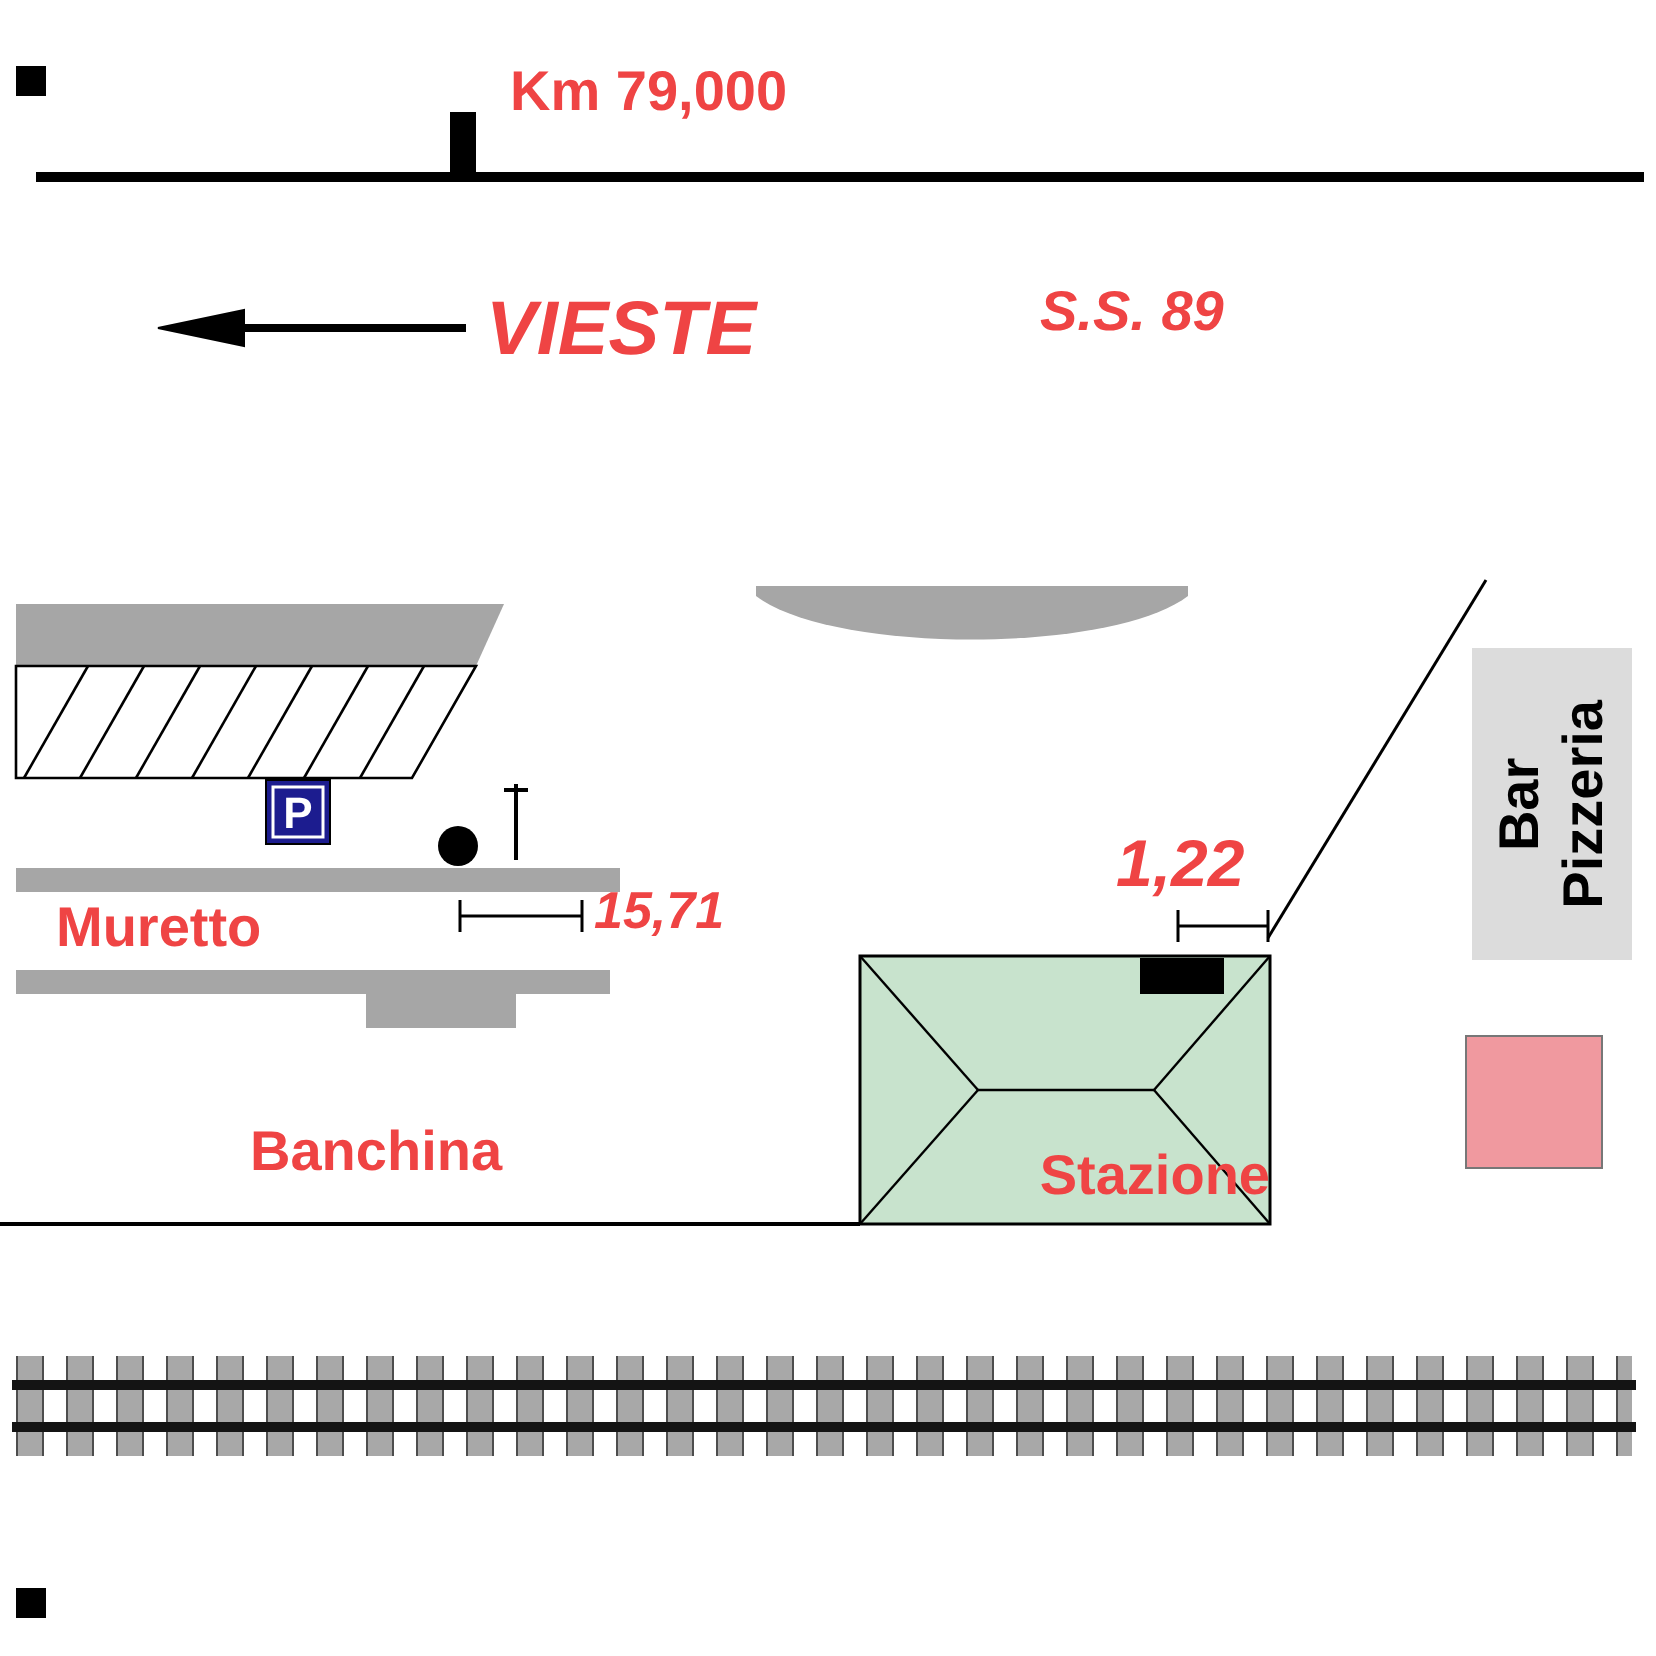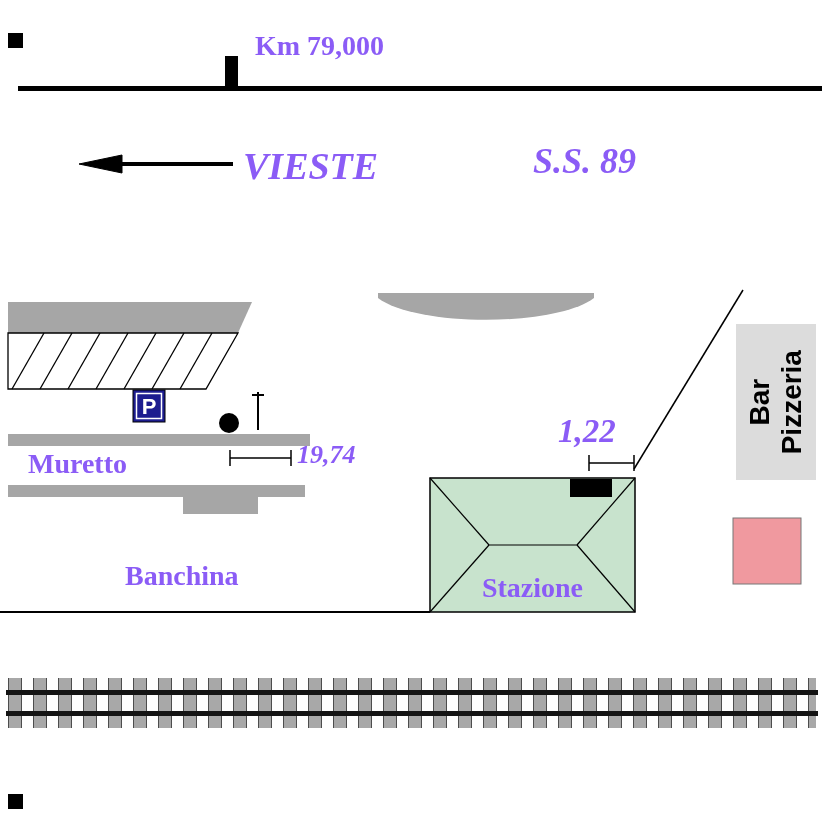--- a/index.html
+++ b/index.html
@@ -1,21 +1,21 @@
 <!DOCTYPE html>
 <html><head>
 <meta charset="utf-8">
 <style>
   html,body { margin:0; padding:0; background:#fff; }
   .canvas {
     position:relative; width:828px; height:828px; background:#ffffff;
     font-family:"Liberation Sans", sans-serif; overflow:hidden; color:#000;
   }
   .layer { position:absolute; left:0; top:0; }
-  .lbl { position:absolute; white-space:nowrap; color:#8b5cf6;font-family:Liberation Serif, serif; }
+  .lbl { position:absolute; white-space:nowrap; color:#ef4444; }
   .b  { font-weight:bold; }
   .bi { font-weight:bold; font-style:italic;text-align:center; }
 
   
   .track {
     position:absolute; left:8px; top:678px; width:808px; height:50px;
     background: repeating-linear-gradient(to right,
       #4d4d4d 0 1px, #a8a8a8 1px 13px, #4d4d4d 13px 14px, #ffffff 14px 25px);
   }
   .rail { position:absolute; left:-2px; right:-2px; height:5px; background:#141414; }
@@ -111,30 +111,30 @@
 
     <line x1="0" y1="612" x2="430" y2="612" stroke="#000" stroke-width="2"></line>
 
     <rect x="736" y="324" width="80" height="156" fill="#dcdcdc"></rect>
 
     <rect x="733" y="518" width="68" height="66" stroke="#777" stroke-width="1" fill="#f0999f"></rect>
   </svg>
 
   <div class="lbl b" style="left:255px; top:30px;  font-size:28px;">Km 79,000</div>
   <div class="lbl bi" style="left:243px; top:144px; font-size:38px;">VIESTE</div>
-  <div class="lbl bi" style="left:533px; top:140px; font-size:36px;">S.S. 89</div>
+  <div class="lbl bi" style="left:520px; top:140px; font-size:28px;">S.S. 89</div>
 
-  <div class="lbl bi" style="left:297px; top:440px; font-size:26px;">19,74</div>
+  <div class="lbl bi" style="left:297px; top:440px; font-size:26px;">15,71</div>
 
   <div class="lbl b" style="left:28px;  top:448px; font-size:28px;">Muretto</div>
 
   <div class="lbl bi" style="left:558px; top:413px; font-size:33px;">1,22</div>
 
   <div class="lbl b" style="left:125px; top:560px; font-size:28px;">Banchina</div>
-  <div class="lbl b" style="left:430px; top:572px; width:205px; text-align:center; font-size:28px;">Stazione</div>
+  <div class="lbl b" style="left:430px; top:572px; width:205px; text-align:right; font-size:28px;">Stazione</div>
 
   <div class="bar-text-wrap">
     <div class="bar-text">
       <span>Bar</span>
       <span>Pizzeria</span>
     </div>
   </div>
 
   <div class="track">
     <div class="rail rail-top"></div>

